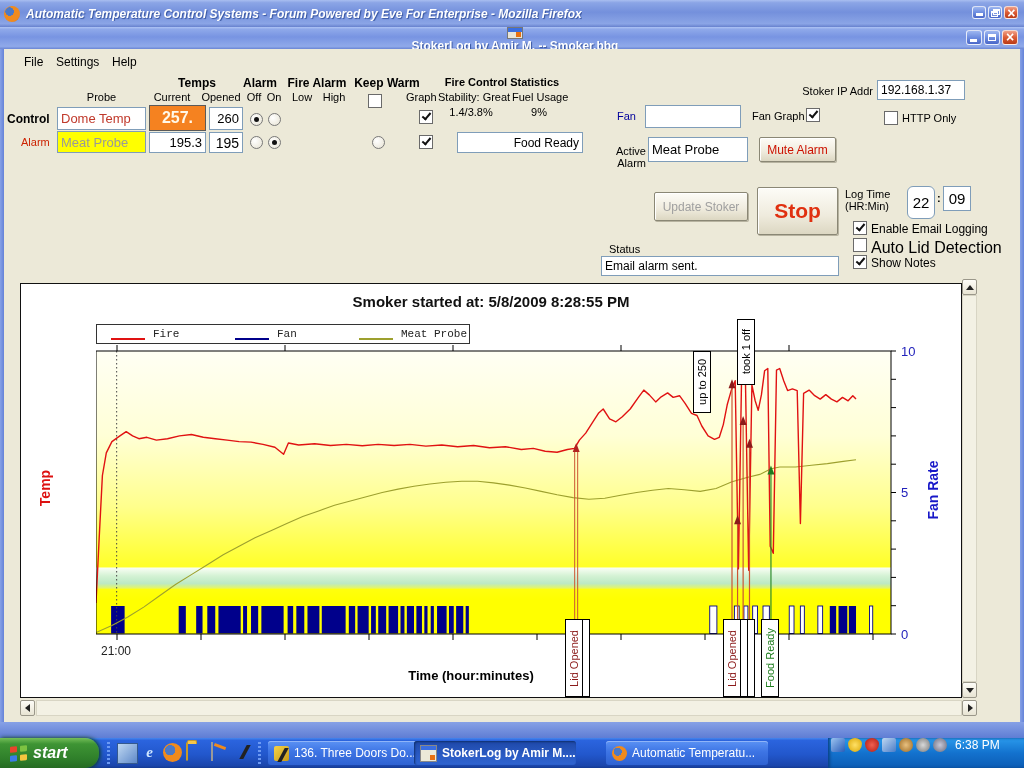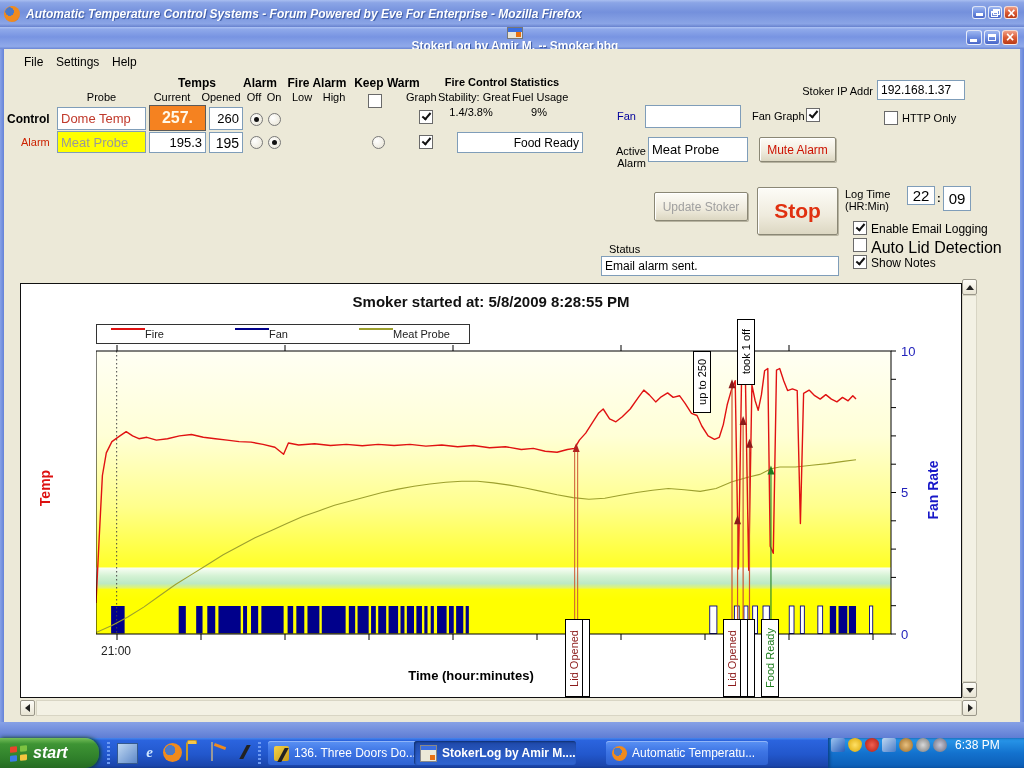--- a/index.html
+++ b/index.html
@@ -50,21 +50,21 @@
   .cb.on::after{content:"";position:absolute;left:2px;top:2px;width:7px;height:3px;
     border-left:2px solid #111;border-bottom:2px solid #111;transform:rotate(-50deg);}
   .radio{position:absolute;width:11px;height:11px;background:radial-gradient(circle at 35% 35%,#fff,#E6E2D2);border:1px solid #787878;border-radius:50%;}
   .radio.on::after{content:"";position:absolute;left:3px;top:3px;width:5px;height:5px;border-radius:50%;background:#111;}
   
   .chart-panel{position:absolute;left:20px;top:283px;width:942px;height:415px;background:#fff;
     border:1px solid #111;box-sizing:border-box;overflow:hidden;}
   .chart-title{position:absolute;left:0;top:9px;width:100%;text-align:center;font-size:15px;font-weight:bold;color:#111;}
   .legend{position:absolute;left:75px;top:40px;width:372px;height:18px;border:1px solid #333;
     display:flex;align-items:center;background:#fff;}
-  .leg-item{flex:1;display:flex;align-items:flex-start;gap:0;padding-left:14px;font-size:11px;color:#222;}
+  .leg-item{flex:1;display:flex;align-items:flex-end;gap:8px;padding-left:14px;font-size:11px;color:#222;font-family:Liberation Mono, monospace;}
   .leg-line{width:34px;height:0;border-top:2px solid #000;}
   #plot-svg{position:absolute;left:75px;top:60px;}
   .axis-lab{position:absolute;font-weight:bold;font-size:14px;}
   .fan-tick{position:absolute;left:880px;width:24px;font-size:13px;color:#2222BB;}
   .xtick-lab{position:absolute;font-size:12px;color:#222;}
   .xaxis-lab{position:absolute;left:0;top:384px;width:900px;text-align:center;font-size:13px;font-weight:bold;color:#000;}
   .note{position:absolute;width:18px;background:#fff;border:1px solid #000;box-sizing:border-box;
     display:flex;align-items:center;justify-content:center;z-index:3;}
   .note span{writing-mode:vertical-rl;transform:rotate(180deg);font-size:11px;white-space:nowrap;}
   .note-shadow{position:absolute;width:18px;background:#fff;border:1px solid #000;box-sizing:border-box;z-index:2;}
@@ -198,21 +198,21 @@
   <span class="cb" style="left:884px;top:111px;"></span>
   <div class="lbl" style="left:902px;top:112px;">HTTP Only</div>
 
   <div class="lbl lbl-r" style="left:608px;top:136px;width:38px;line-height:12px;margin-top:9px;">Active Alarm</div>
   <input class="tb" style="left: 648px; top: 137px; width: 100px; height: 25px; font-size: 13px;" value="Meat Probe">
   <button class="btn" style="left:759px;top:137px;width:77px;height:25px;color:#CC1100;">Mute Alarm</button>
 
   <button class="btn" style="left:654px;top:192px;width:94px;height:29px;" disabled="">Update Stoker</button>
   <button class="btn" style="left:757px;top:187px;width:81px;height:48px;color:#E03010;font-size:21px;font-weight:bold;">Stop</button>
   <div class="lbl" style="left:845px;top:188px;width:58px;white-space:normal;line-height:12px;">Log Time (HR:Min)</div>
-  <input class="tb" style="left: 907px; top: 186px; width: 28px; height: 19px; font-size: 15px; text-align: center;" value="22">
+  <input class="tb" style="left: 907px; top: 186px; width: 28px; height: 33px; font-size: 15px; text-align: center; border-radius: 6px;" value="22">
   <div class="lbl" style="left:937px;top:192px;font-weight:bold;">:</div>
   <input class="tb" style="left: 943px; top: 186px; width: 28px; height: 25px; font-size: 15px; text-align: center;" value="09">
 
   <span class="cb on" style="left:853px;top:221px;"></span>
   <div class="lbl" style="left:871px;top:222px;font-size:12px;">Enable Email Logging</div>
   <span class="cb" style="left:853px;top:238px;"></span>
   <div class="lbl" style="left:871px;top:239px;font-size:16px;">Auto Lid Detection</div>
   <span class="cb on" style="left:853px;top:255px;"></span>
   <div class="lbl" style="left:871px;top:256px;font-size:12px;">Show Notes</div>
 

